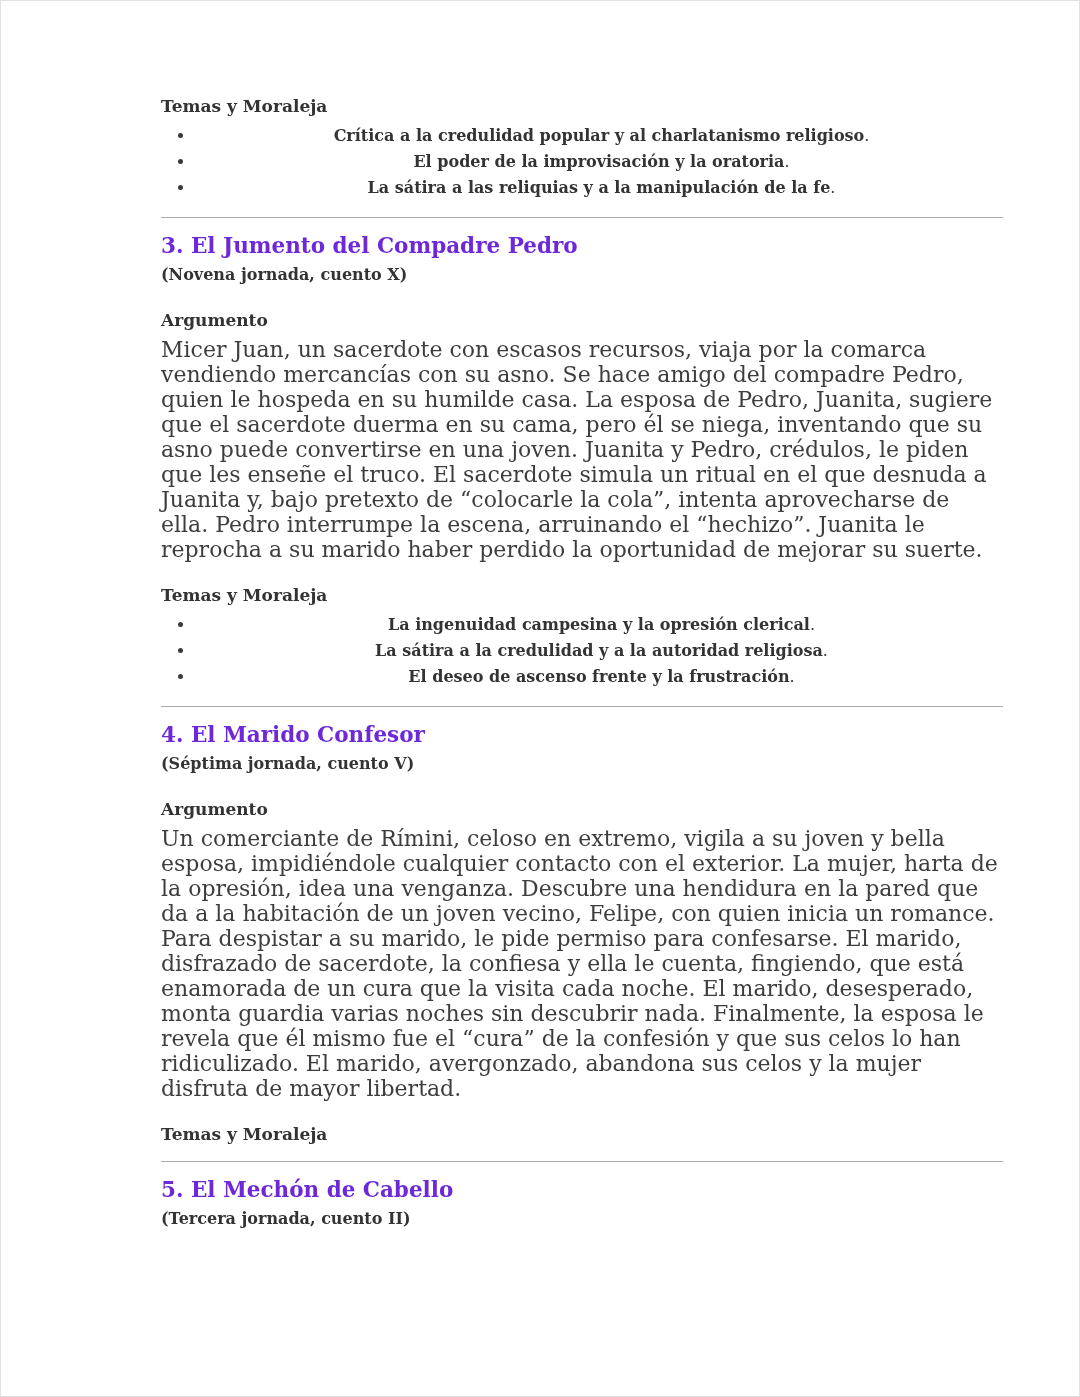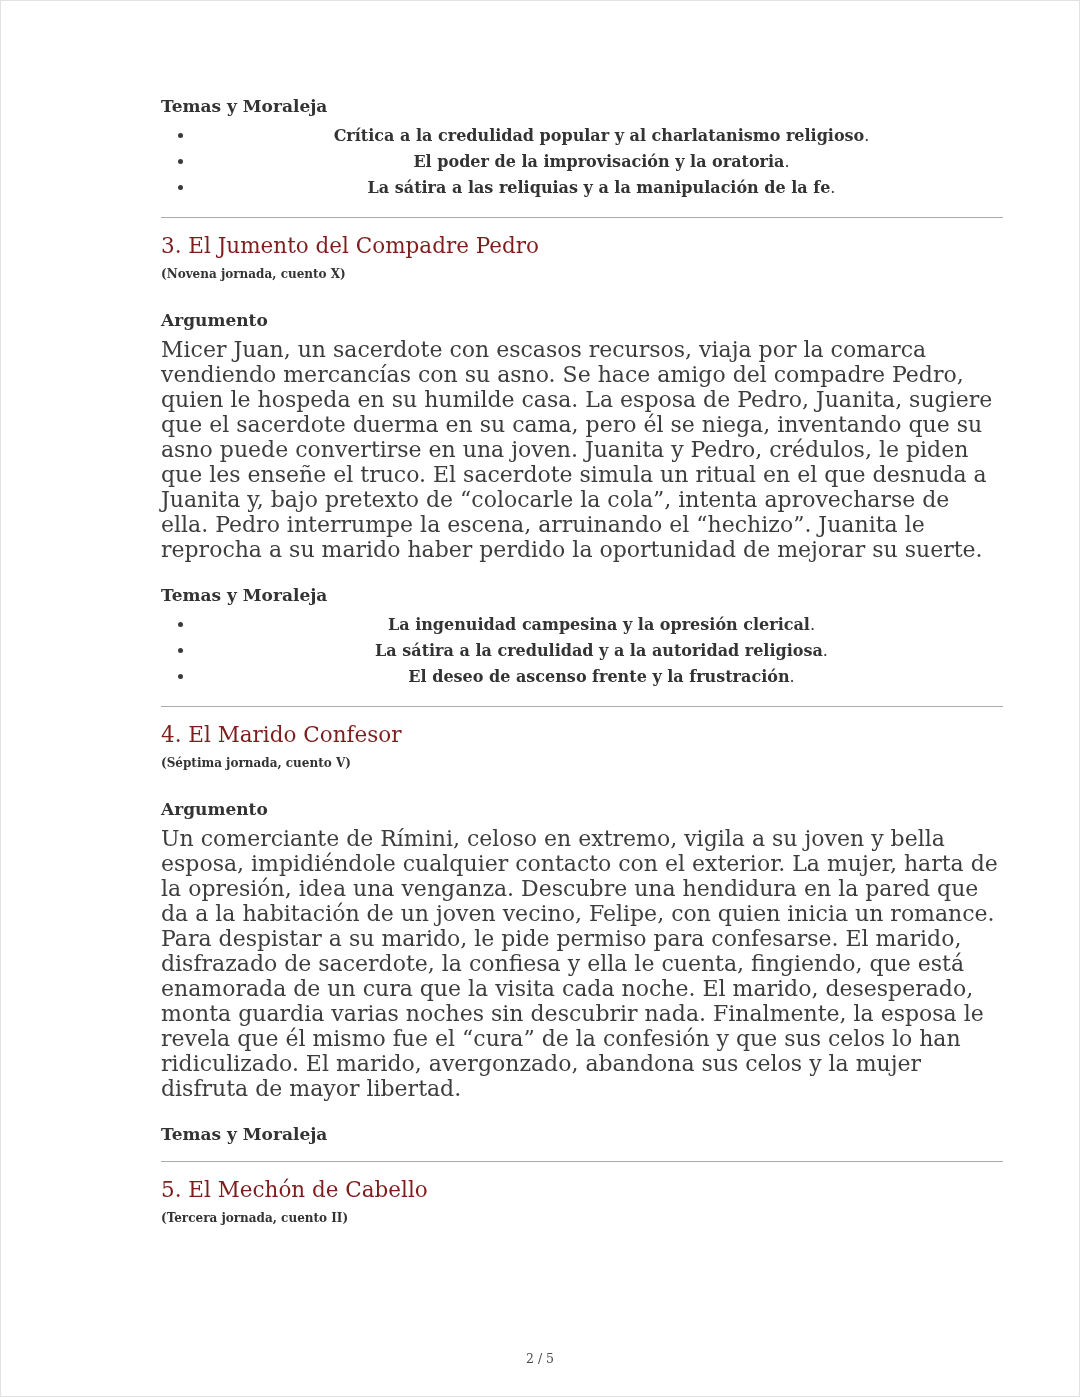--- a/index.html
+++ b/index.html
@@ -52,26 +52,26 @@
     color: #333333;
   }
   hr.divider {
     border: none;
     border-top: 1px solid #ababab;
     margin: 16px 0 14px 0;
   }
   .story-title {
     font-size: 21.5px;
     line-height: 28px;
-    font-weight: normal;
-    color: #7f1d1d;
+    font-weight: bold;
+    color: #6d28d9;
     margin: 0 0 4px 0;
   }
   .story-subtitle {
-    font-size: 12px;
+    font-size: 16px;
     line-height: 21px;
     font-weight: bold;
     color: #333333;
     margin: 0 0 24px 0;
   }
   .body-text {
     font-size: 22px;
     line-height: 25px;
     color: #3d3d3d;
     margin: 0;
@@ -121,14 +121,13 @@
     <p class="body-text">Un comerciante de Rímini, celoso en extremo, vigila a su joven y bella esposa, impidiéndole cualquier contacto con el exterior. La mujer, harta de la opresión, idea una venganza. Descubre una hendidura en la pared que da a la habitación de un joven vecino, Felipe, con quien inicia un romance. Para despistar a su marido, le pide permiso para confesarse. El marido, disfrazado de sacerdote, la confiesa y ella le cuenta, fingiendo, que está enamorada de un cura que la visita cada noche. El marido, desesperado, monta guardia varias noches sin descubrir nada. Finalmente, la esposa le revela que él mismo fue el “cura” de la confesión y que sus celos lo han ridiculizado. El marido, avergonzado, abandona sus celos y la mujer disfruta de mayor libertad.</p>
     <h3 class="minor-heading themes-follow">Temas y Moraleja</h3>
 
     <hr class="divider">
 
     <h2 class="story-title">5. El Mechón de Cabello</h2>
     <p class="story-subtitle">(Tercera jornada, cuento II)</p>
 
   </div>
 
-  <div class="footer">2 / 5</div>
 </div>
 
 </body></html>

